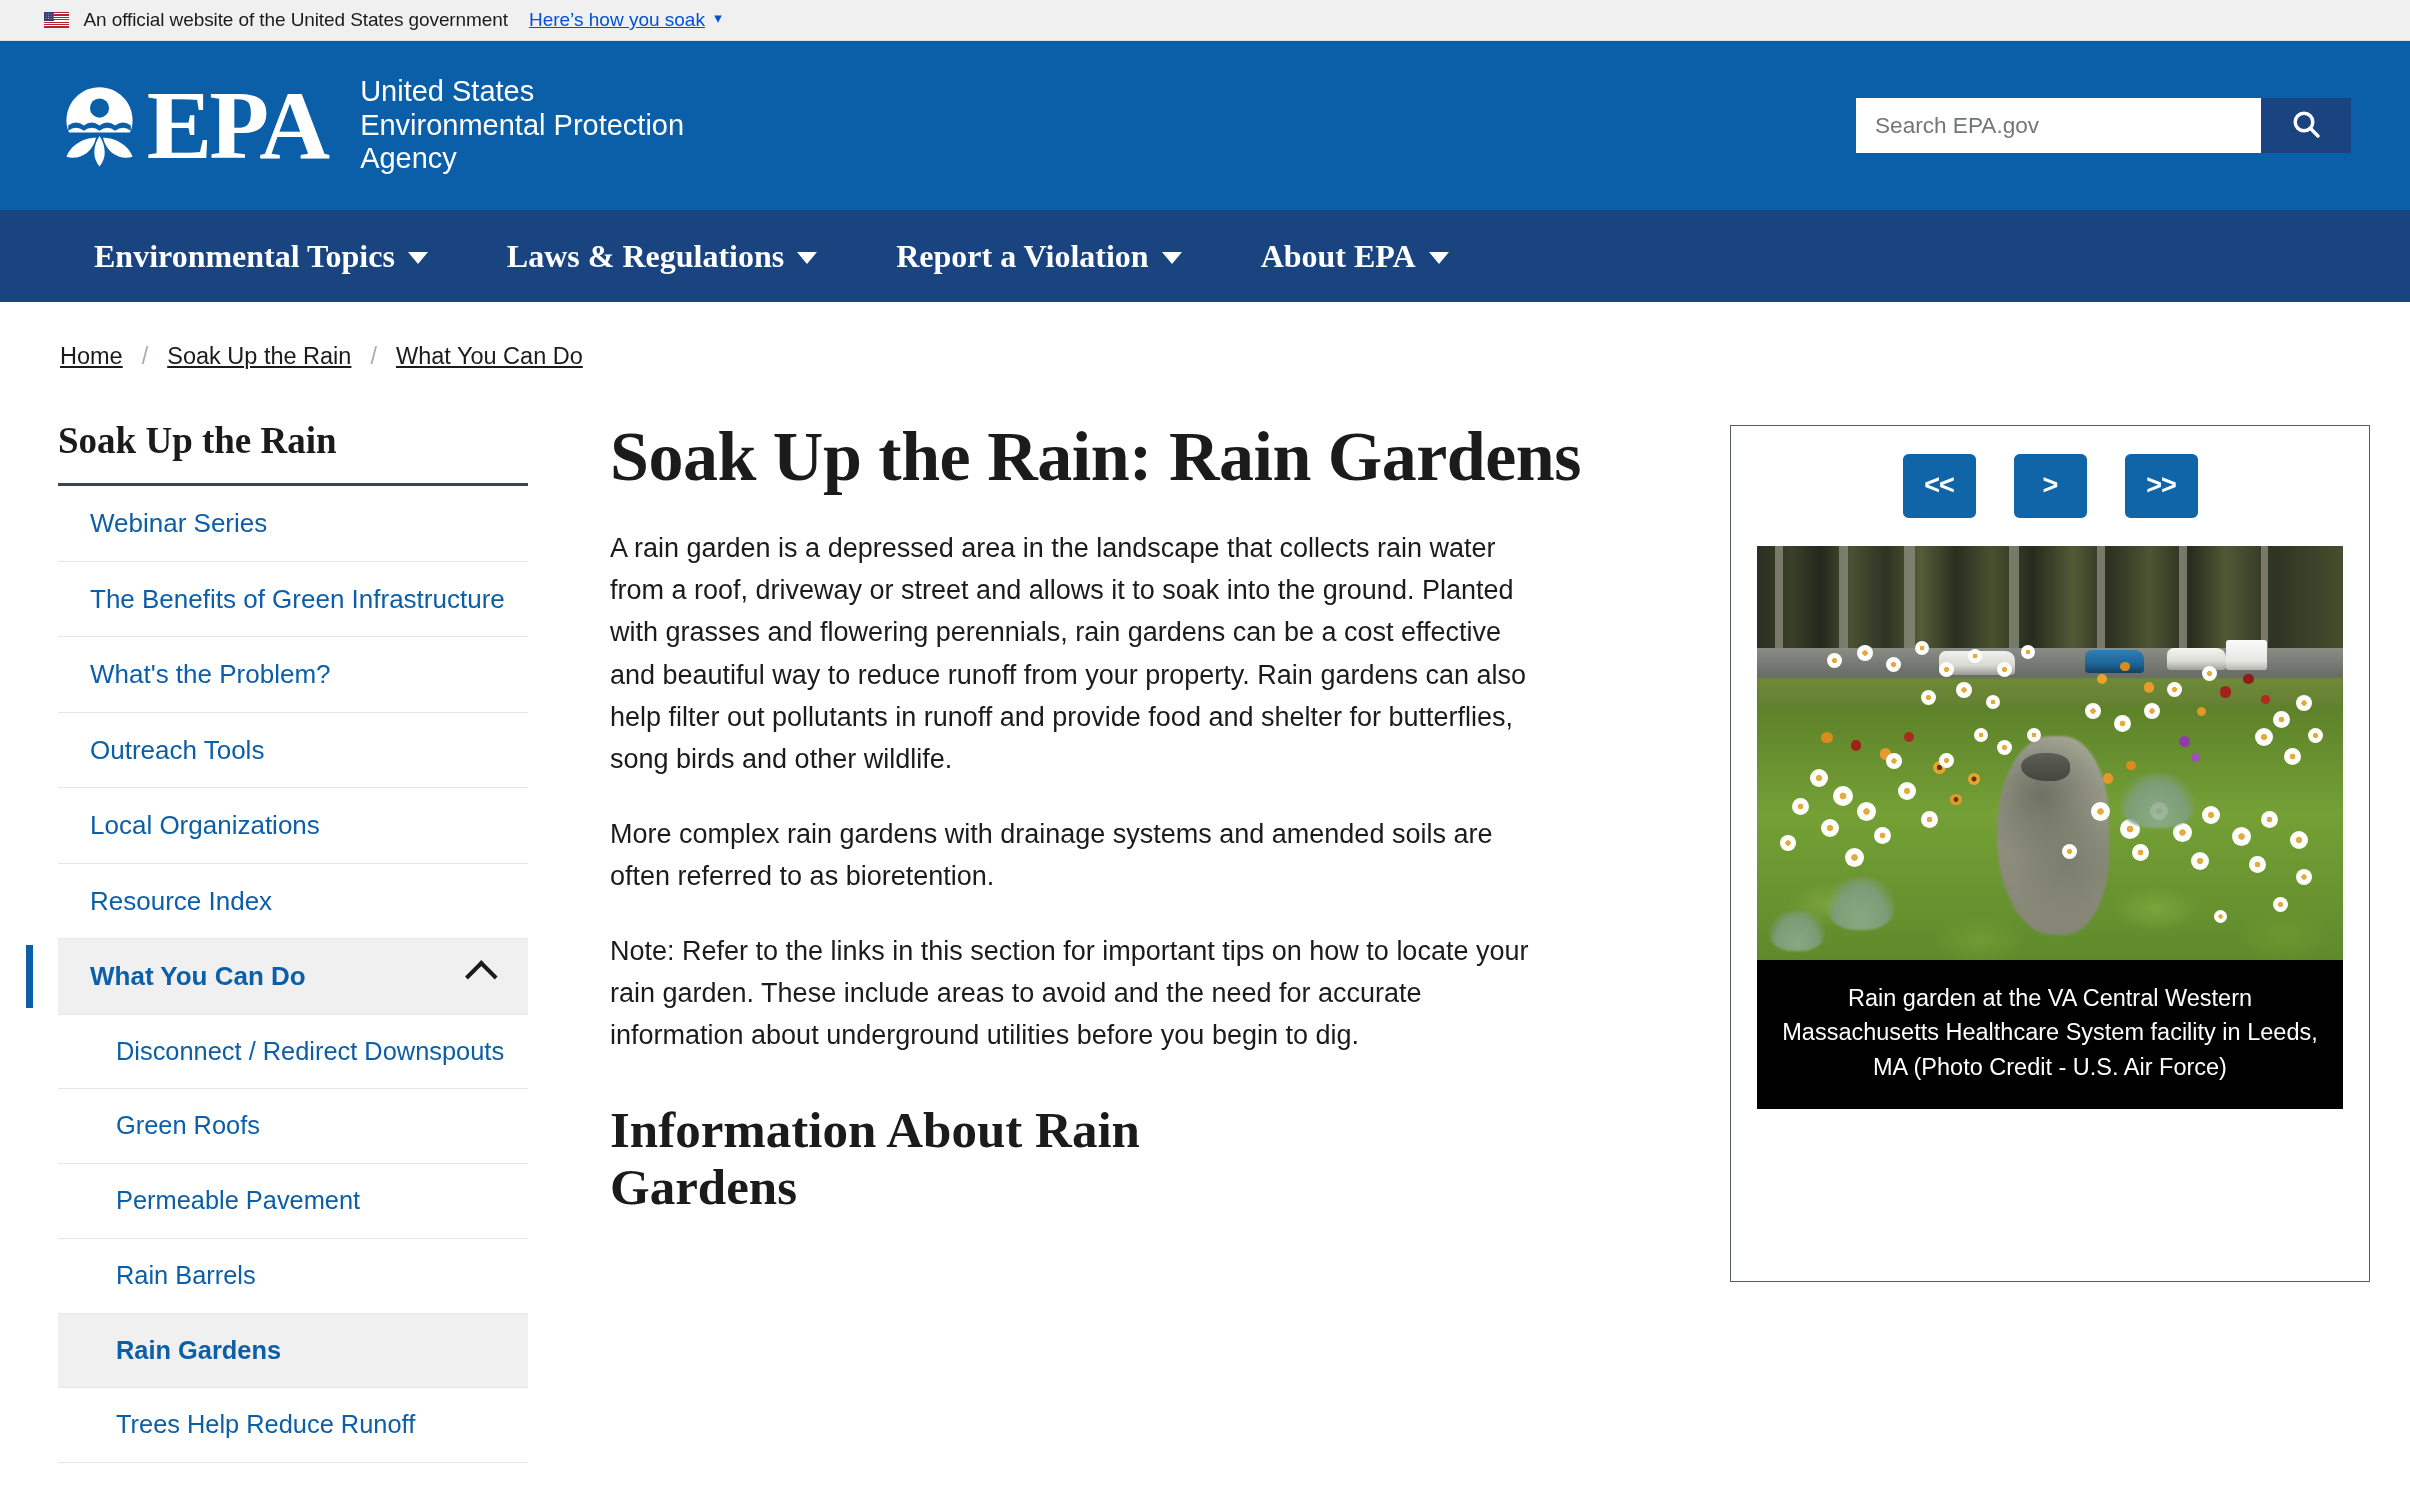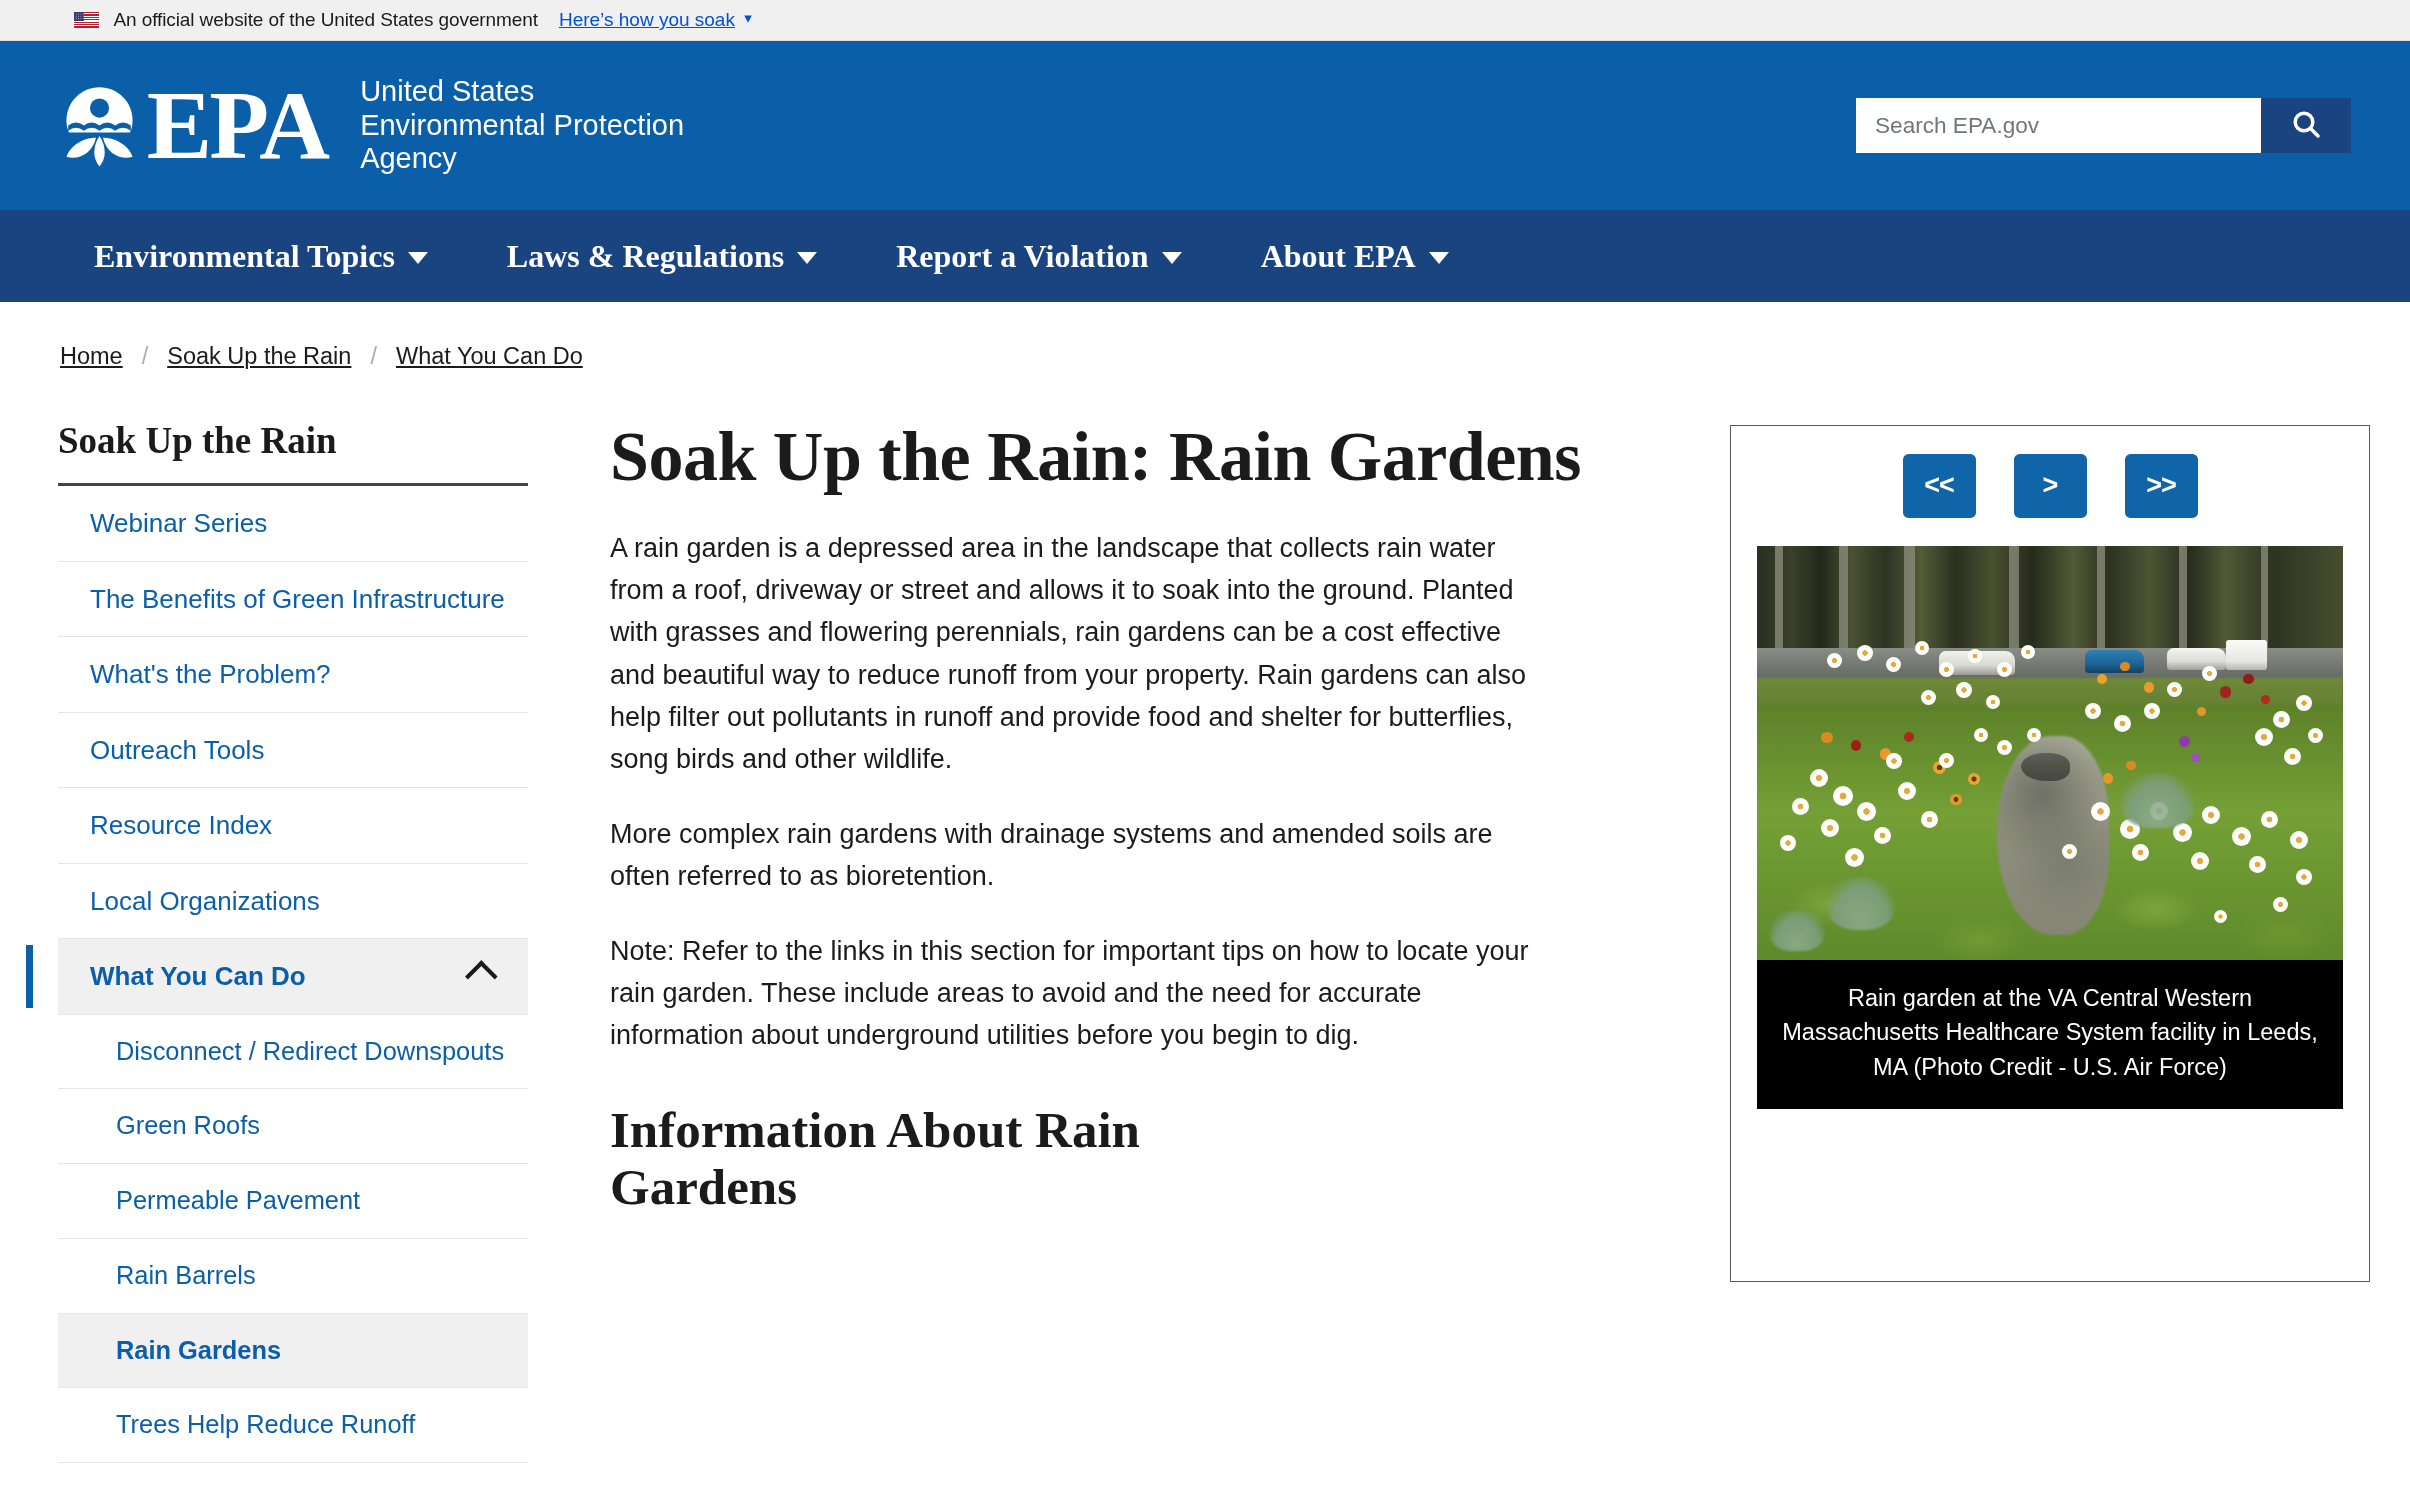--- a/index.html
+++ b/index.html
@@ -12,21 +12,21 @@
     font-family: "Liberation Sans", sans-serif;
     -webkit-font-smoothing: antialiased;
   }
 
   
   .gov-banner {
     height: 41px;
     background: #f0f0f0;
     display: flex;
     align-items: center;
-    padding-left: 74px;
+    padding-left: 44px;
     border-bottom: 0.9px solid #dfe1e2;
   }
   .flag-icon {
     width: 24.5px;
     height: 16px;
     margin-right: 15px;
     position: relative;
     display: inline-block;
     background: #ffffff;
     flex: 0 0 auto;
@@ -483,24 +483,24 @@
       <li class="sidebar-li">
         <a class="sidebar-link">The Benefits of Green Infrastructure</a>
       </li>
       <li class="sidebar-li">
         <a class="sidebar-link">What's the Problem?</a>
       </li>
       <li class="sidebar-li">
         <a class="sidebar-link">Outreach Tools</a>
       </li>
       <li class="sidebar-li">
+        <a class="sidebar-link">Local Organizations</a>
+      </li>
+      <li class="sidebar-li">
         <a class="sidebar-link">Resource Index</a>
-      </li>
-      <li class="sidebar-li">
-        <a class="sidebar-link">Local Organizations</a>
       </li>
 
       <li class="sidebar-li parent-active">
         <a class="sidebar-link">
           <span>What You Can Do</span>
           <i class="chevron-up"></i>
         </a>
       </li>
 
       <li class="sidebar-li">

